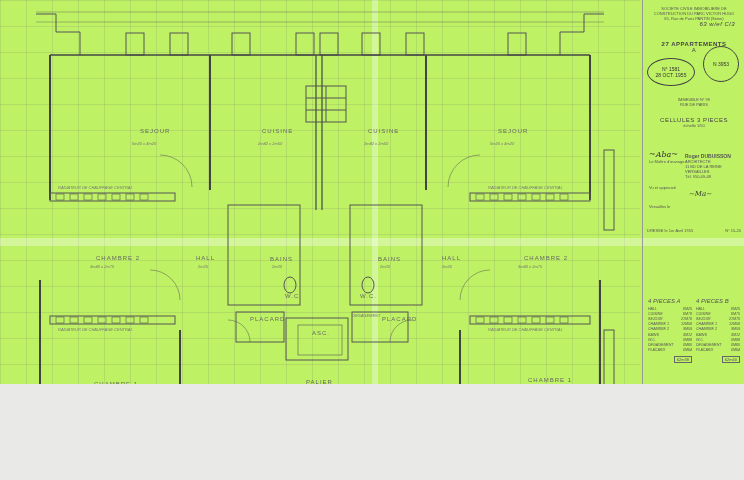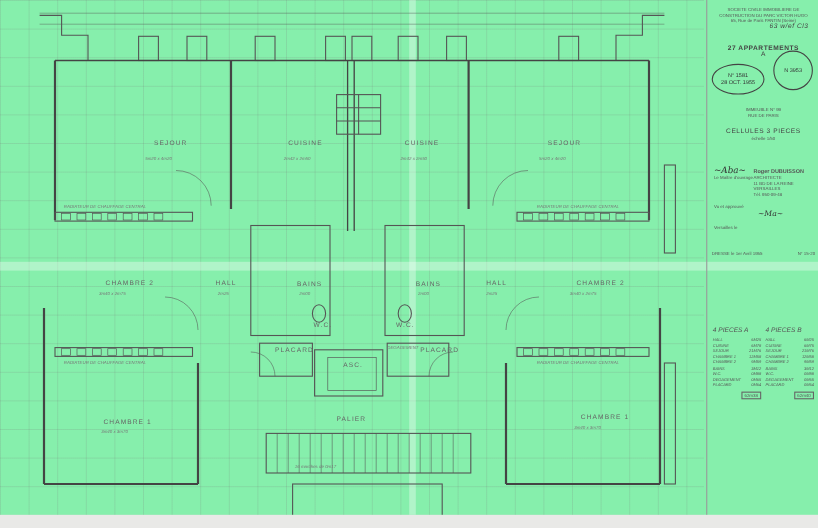--- a/index.html
+++ b/index.html
@@ -1,17 +1,17 @@
 <!DOCTYPE html>
 <html><head>
 <meta charset="utf-8">
 <style>
   html,body{margin:0;padding:0;}
   body{width:744px;height:480px;overflow:hidden;background:#e9e9e7;font-family:"Liberation Sans",sans-serif;color:#555;}
-  .sheet{position:relative;width:744px;height:468px;background:#86efac;overflow:hidden;}
+  .sheet{position:relative;width:744px;height:384px;background:#bef264;overflow:hidden;}
   .grid{position:absolute;left:0;top:0;width:640px;height:480px;
     background-image:
       linear-gradient(to right, rgba(120,120,120,0.18) 1px, transparent 1px),
       linear-gradient(to bottom, rgba(120,120,120,0.18) 1px, transparent 1px);
     background-size:26px 26px;}
   .fold-v{position:absolute;top:0;width:6px;height:480px;background:rgba(255,255,255,0.35);}
   .fold-h{position:absolute;left:0;height:8px;width:744px;background:rgba(255,255,255,0.35);}
   svg.plan{position:absolute;left:0;top:0;}
   .lbl{position:absolute;font-size:6px;letter-spacing:1px;color:#666;text-transform:uppercase;white-space:nowrap;}
   .dim{position:absolute;font-size:4px;color:#777;white-space:nowrap;font-style:italic;}

